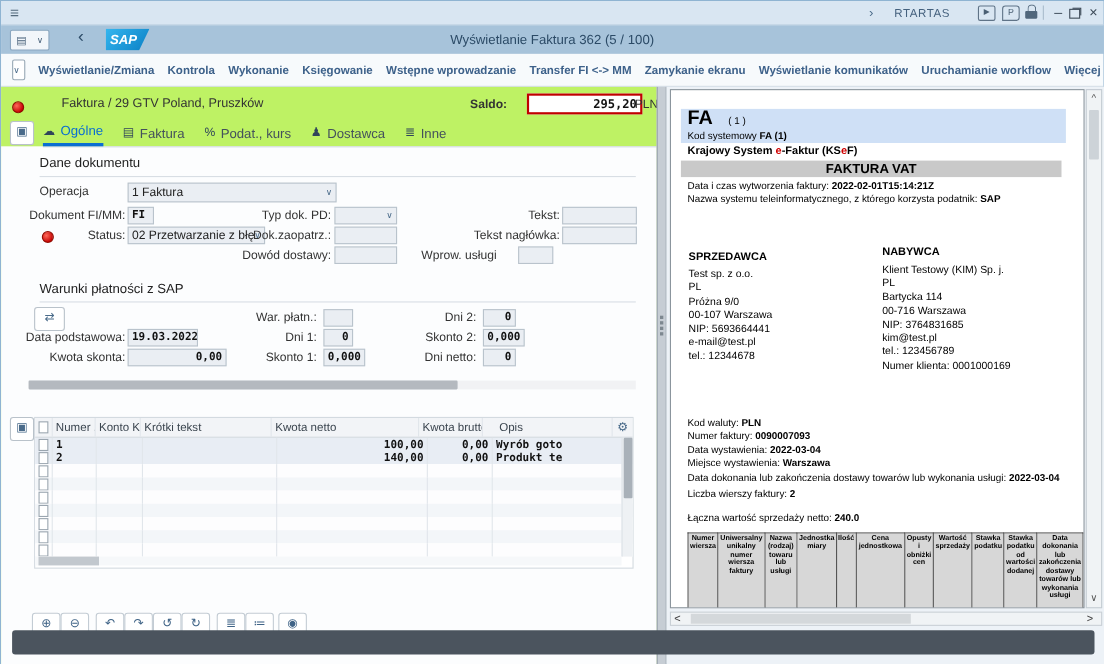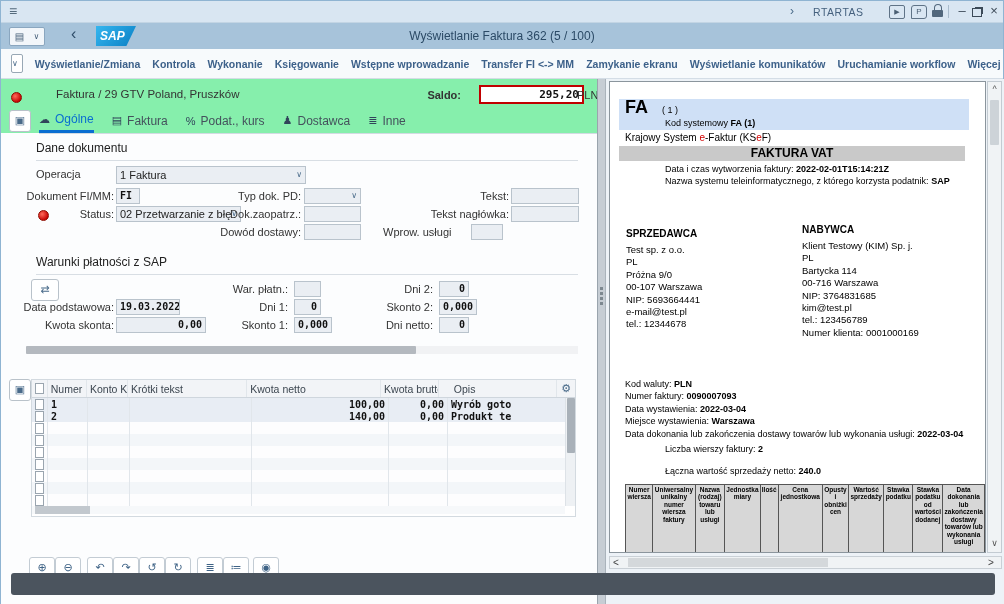--- a/index.html
+++ b/index.html
@@ -31,21 +31,21 @@
 
   
   .menubar{position:absolute;left:0;top:48px;width:100%;height:30px;background:#f7fafc;border-bottom:1px solid #d4dde6;box-sizing:border-box;display:flex;align-items:center;padding:0 10px;gap:12px;}
   .combo{width:105px;height:19px;background:#fff;border:1px solid #98a8b5;border-radius:2px;display:flex;align-items:center;justify-content:flex-end;padding-right:4px;box-sizing:border-box;}
   .combo-chev{font-size:8px;color:#4a6b8a;}
   .mi{font-size:10.5px;color:#3d618a;white-space:nowrap;cursor:pointer;font-weight:bold;}
   .mi-chev{font-size:8px;}
   .mi.end{margin-left:auto;margin-right:4px;}
 
   
-  .left-panel{position:absolute;left:0;top:78px;width:596px;height:526px;background:#86efac;}
+  .left-panel{position:absolute;left:0;top:78px;width:596px;height:526px;background:#bef264;}
   .lp-body{position:absolute;left:0;top:54px;right:0;bottom:0;background:#fcfdfe;}
   .led{position:absolute;width:9px;height:9px;border-radius:50%;background:radial-gradient(circle at 35% 35%,#ff6a5a,#c40000 75%);border:1px solid #8f0b00;}
   .lbl{position:absolute;font-size:11px;color:#333;white-space:nowrap;line-height:16px;}
   .lblr{text-align:right;}
   .fld{position:absolute;height:16px;background:#eaeef3;border:1px solid #b9c3cc;font-family:"DejaVu Sans Mono",monospace;font-weight:bold;font-size:10px;color:#111;line-height:14px;padding:0 3px;box-sizing:border-box;overflow:hidden;white-space:nowrap;}
   .fld.right{text-align:right;}
   .fld.saldo{height:19px;background:#fff;border:2px solid #c00000;text-align:right;font-size:11px;line-height:15px;}
   .dd{display:flex;justify-content:space-between;align-items:center;font-family:"Liberation Sans",sans-serif;font-weight:normal;font-size:11px;color:#222;}
   .dd-chev{font-size:8px;color:#4a6b8a;}
   .sec{position:absolute;left:35px;width:542px;font-size:12px;color:#222;border-bottom:1px solid #d8dee4;padding-bottom:5px;}
@@ -77,23 +77,23 @@
   
   .splitter{position:absolute;left:596px;top:78px;width:9px;height:526px;background:#c6cdd4;border-left:1px solid #9aa4ad;border-right:1px solid #aab3bb;box-sizing:border-box;cursor:col-resize;}
   .grip{position:absolute;left:2px;top:208px;width:3px;height:3px;background:#7d8890;box-shadow:0 5px 0 #7d8890,0 10px 0 #7d8890,0 15px 0 #7d8890;}
 
   
   .right-panel{position:absolute;left:605px;top:78px;width:399px;height:526px;background:#edf2f7;}
   .doc{position:absolute;left:3px;top:2px;width:377px;height:472px;background:#fff;border:1px solid #8b959d;box-sizing:border-box;overflow:hidden;color:#000;}
   .pv-blue{position:absolute;left:9px;top:17px;width:350px;height:31px;background:#cfe0f6;}
   .fa-code{position:absolute;left:15px;top:15px;font-size:18px;font-weight:bold;}
   .fa-suf{position:absolute;left:52px;top:23px;font-size:9px;}
-  .pv-line{position:absolute;font-size:9px;white-space:nowrap;margin-left:40px;}
+  .pv-line{position:absolute;font-size:9px;white-space:nowrap;}
   .pv-gray{position:absolute;left:9px;top:64px;width:346px;height:15px;background:#c9c9c9;text-align:center;font-weight:bold;font-size:12px;line-height:15px;}
-  .ksef{position:absolute;left:15px;top:50px;font-size:10px;font-weight:normal;white-space:nowrap;}
+  .ksef{position:absolute;left:15px;top:50px;font-size:10px;font-weight:bold;white-space:nowrap;}
   .red{color:#d00000;}
   .pv-h{position:absolute;font-size:10px;font-weight:bold;}
   .pv-lines{position:absolute;font-size:9.5px;line-height:12.4px;white-space:nowrap;}
   .pline{font-size:9px;line-height:12.4px;white-space:nowrap;}
   .pv-details{position:absolute;left:15px;top:296px;}
   .ptable{position:absolute;left:15px;top:402px;border-collapse:collapse;table-layout:fixed;}
   .ptable th{border:1px solid #555;background:#d7d7d7;font-size:6.5px;line-height:1.15;font-weight:bold;padding:1px;vertical-align:top;text-align:center;height:70px;overflow:hidden;}
   .pv-vs{position:absolute;left:381px;top:2px;width:15px;height:472px;background:#f0f3f5;border:1px solid #c3cbd2;box-sizing:border-box;}
   .pv-vs .arr{position:absolute;left:0;width:13px;text-align:center;font-size:9px;color:#555;cursor:pointer;}
   .pv-vs .vthumb{position:absolute;left:2px;top:18px;width:9px;height:45px;background:#cdd3d8;border-radius:1px;}

